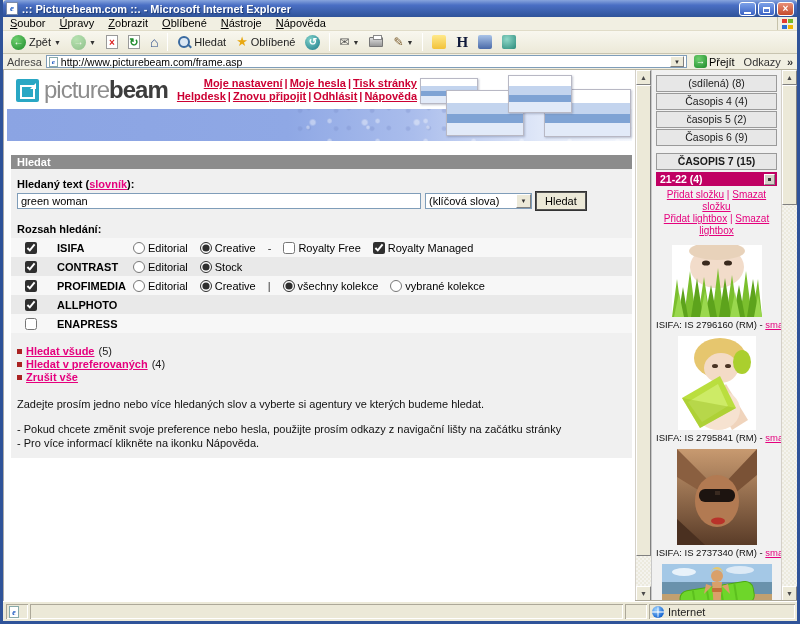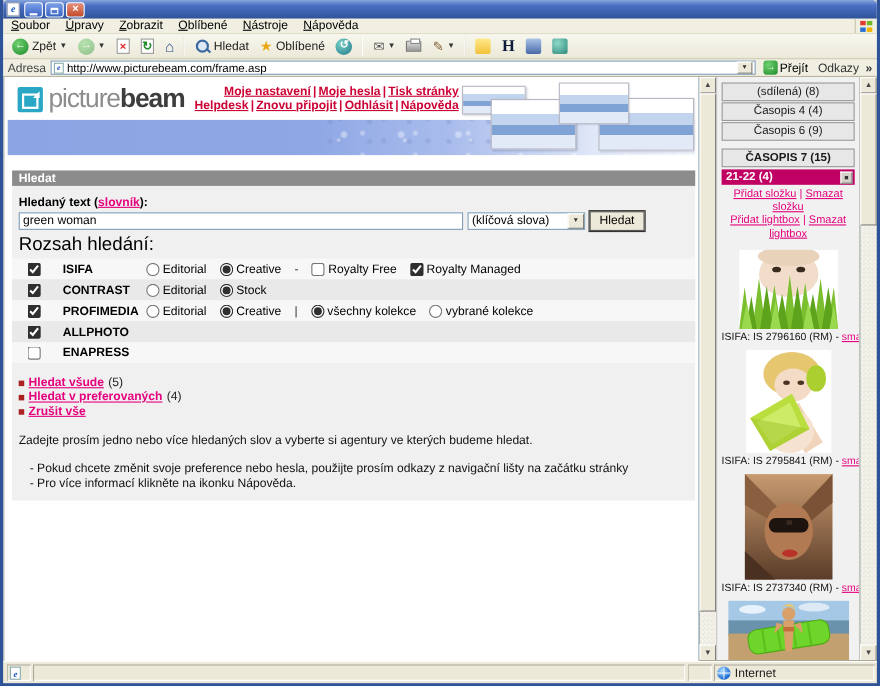--- a/index.html
+++ b/index.html
@@ -93,36 +93,36 @@
   .search-section { margin:14px 3px 0 7px; background:#f0f0f0; padding-bottom:8px; }
   .section-bar { height:14px; background:#8c8c8c; color:#fff; font-size:11px; font-weight:bold; line-height:14px; padding-left:6px; }
   .qlabel { font-size:11px; font-weight:bold; padding:9px 0 2px 6px; color:#000; }
   .qlabel a { color:#e5007d; text-decoration:underline; font-weight:bold; }
   .input-row { display:flex; align-items:center; gap:4px; padding-left:6px; }
   .query-input { width:404px; height:16px; border:1px solid #7f9db9; font-size:11px; padding:0 3px; font-family:"Liberation Sans",sans-serif; background:#fff; }
   .xp-select { width:107px; height:16px; background:#fff; border:1px solid #7f9db9; display:flex; align-items:center; font-size:11px; }
   .xp-select .sel-text { flex:1; padding-left:3px; white-space:nowrap; overflow:hidden; }
   .sel-btn { width:15px; height:14px; background:#ece9d8; border:1px solid; border-color:#fff #808080 #808080 #fff; font-size:6px; text-align:center; line-height:13px; color:#333; flex:0 0 auto; }
   .submit-btn { height:18px; padding:0 8px; background:#ece9d8; border:1px solid #555; outline:1px solid #333; font-size:11px; font-family:"Liberation Sans",sans-serif; }
-  .scope-label { font-size:17px; font-weight:normal; padding:2px 0 3px 6px; }
+  .scope-label { font-size:11px; font-weight:bold; padding:13px 0 3px 6px; }
   .agency-row { display:flex; align-items:center; height:19px; font-size:11px; padding-left:14px; }
   .agency-row.alt { background:#e9e9e9; }
   .agency-row.lite { background:#f7f7f7; }
   .agency-name { display:flex; align-items:center; gap:20px; width:108px; font-weight:bold; }
   .opts { display:flex; align-items:center; gap:4px; }
   .opts label { display:flex; align-items:center; gap:3px; margin-right:8px; }
   .opt-sep { margin-right:8px; color:#333; }
   input[type=checkbox], input[type=radio] { width:12px; height:12px; accent-color:#2f2f2f; margin:0; }
   .quick-links { padding:12px 0 0 6px; }
   .qlink-row { display:flex; align-items:center; gap:4px; font-size:11px; line-height:13px; }
   .sq-bullet { width:5px; height:5px; background:#aa2222; flex:0 0 auto; }
   .qlink-row a { color:#e5007d; font-weight:bold; text-decoration:underline; }
   .qlink-count { color:#222; }
   .intro-text { font-size:11px; padding:14px 0 0 6px; color:#111; }
-  .hints { font-size:11px; padding:12px 0 0 16px; color:#111; line-height:14px; }
+  .hints { font-size:11px; padding:12px 0 0 6px; color:#111; line-height:14px; }
 
   
   .vscroll { width:16px; flex:0 0 auto; background:repeating-conic-gradient(#f4f3ee 0 25%, #eceade 0 50%) 0 0/4px 4px; border-left:1px solid #d4d0c8; display:flex; flex-direction:column; }
   .sb-btn { height:15px; background:#ece9d8; border:1px solid; border-color:#fff #808080 #808080 #fff; font-size:7px; line-height:13px; text-align:center; color:#4a4a4a; flex:0 0 auto; }
   .sb-track { flex:1; position:relative; }
   .sb-thumb { position:absolute; left:0; width:100%; background:#ece9d8; border:1px solid; border-color:#fff #808080 #808080 #fff; }
 
   
   .sidebar { width:130px; flex:0 0 auto; background:#f1f1f1; border-left:1px solid #c8c8c8; padding:5px 4px 0 4px; overflow:hidden; }
   .folder-btn { height:17px; background:#e7e7e7; border:1px solid #9a9a9a; font-size:10.5px; line-height:15px; text-align:center; color:#1a1a1a; margin-bottom:1px; }
@@ -152,20 +152,21 @@
   .globe::after { content:""; position:absolute; left:5px; top:0; width:2px; height:12px; background:rgba(255,255,255,.55); border-radius:50%; }
   .mini-doc { width:10px; height:12px; background:#fff; border:1px solid #8aa; color:#1a58c0; font:italic bold 8px/11px "Liberation Serif",serif; text-align:center; }
 </style>
 </head>
 <body>
 
 <div class="window">
 
   <div class="titlebar">
     <span class="doc-icon">e</span>
+    <span class="title-text">.:: Picturebeam.com ::. - Microsoft Internet Explorer</span>
     <span class="win-btns">
       <button class="win-btn">
           <i class="glyph-min"></i>
         </button>
       <button class="win-btn">
           <i class="glyph-restore"></i>
         </button>
       <button class="win-btn close">×</button>
     </span>
   </div>
@@ -411,20 +412,21 @@
       <div class="sb-btn">▲</div>
       <div class="sb-track">
           <div class="sb-thumb" style="top:0;height:94%"></div>
         </div>
       <div class="sb-btn">▼</div>
     </div>
 
     <div class="sidebar">
       <div class="folder-btn">(sdílená) (8)</div>
       <div class="folder-btn">Časopis 4 (4)</div>
+      <div class="folder-btn">časopis 5 (2)</div>
       <div class="folder-btn">Časopis 6 (9)</div>
       <div class="folder-btn active">ČASOPIS 7 (15)</div>
       <div class="set-bar">
         <span class="set-label">21-22 (4)</span>
         <span class="set-btn"></span>
       </div>
       <div class="side-links">
         <div><a>Přidat složku</a> <span class="s">|</span> <a>Smazat složku</a></div>
         <div><a>Přidat lightbox</a> <span class="s">|</span> <a>Smazat lightbox</a></div>
       </div>

